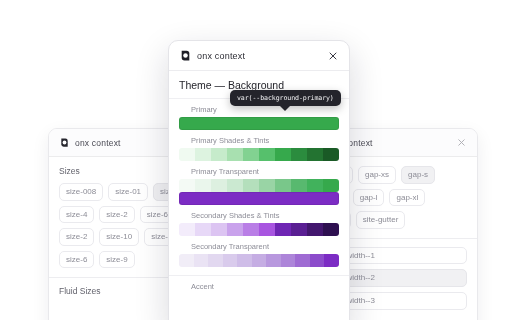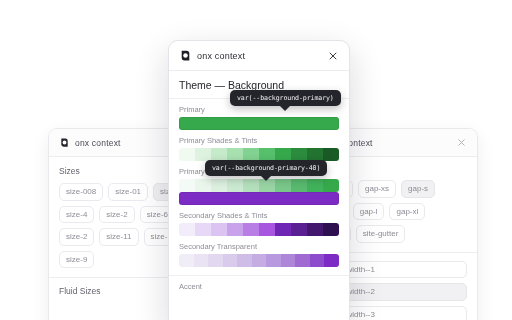--- a/index.html
+++ b/index.html
@@ -66,21 +66,21 @@
   }
   .modal-head {
     height: 30px; display: flex; align-items: center;
     padding: 0 10px; border-bottom: 1px solid #ececef;
   }
   .modal-title { font-size: 9px; color: #2e2e36; letter-spacing: .2px; }
   .modal-x { margin-left: auto; width: 12px; height: 12px; }
   .modal-body { padding: 8px 10px 0; position: relative; }
   .theme-h { font-size: 10.5px; color: #25252c; margin-bottom: 7px; }
   .hr { height: 1px; background: #efeff2; margin: 7px -10px 0; }
-  .lbl { font-size: 7.5px; color: #8e8e98; margin: 6px 0 3px; }
+  .lbl { font-size: 7.5px; color: #8e8e98; margin: 6px 12px 3px; }
 
   .bar { height: 13px; border-radius: 3px; display: flex; overflow: hidden; }
   .bar.solid { border: 1px solid rgba(0,0,0,.07); }
   .bar .step { flex: 1 1 0; height: 100%; }
 
   
   .tip {
     position: absolute; z-index: 40;
     background: #24242b; color: #f2f2f4;
     font-family: "DejaVu Sans Mono", monospace;
@@ -122,20 +122,21 @@
           <div class="chip">size-01</div>
           <div class="chip sel">size-1</div>
           <div class="chip">size-2</div>
           <div class="chip">size-3</div>
           <div class="chip">size-4</div>
           <div class="chip">size-2</div>
           <div class="chip">size-6</div>
           <div class="chip">size-7</div>
           <div class="chip">size-8</div>
           <div class="chip">size-2</div>
+          <div class="chip">size-10</div>
           <div class="chip">size-11</div>
           <div class="chip">size-12</div>
           <div class="chip">size-13</div>
           <div class="chip">size-6</div>
           <div class="chip">size-9</div>
         </div>
       <div class="card-sep"></div>
       <div class="sub-title">Fluid Sizes</div>
     </div>
   </div>
@@ -147,21 +148,21 @@
           <path fill="#26262e" d="M5 3h9a5 5 0 0 1 5 5v13H10a5 5 0 0 1-5-5V3z"></path>
           <circle cx="12" cy="12" r="4.2" fill="#ffffff"></circle>
         </svg>
         <span class="brand-name">onx context</span>
       </div>
       <svg class="card-x" viewBox="0 0 24 24">
         <path stroke="#6b6b75" stroke-width="2" stroke-linecap="round" d="M6 6l12 12M18 6L6 18"></path>
       </svg>
     </div>
     <div class="card-body">
-      <div class="chips" id="right-chips" style="margin-top:14px">
+      <div class="chips" id="right-chips" style="margin-top:0">
           <div class="chip">gap-xxs</div>
           <div class="chip">gap-xs</div>
           <div class="chip sel">gap-s</div>
           <div class="chip">gap-m</div>
           <div class="chip">gap-l</div>
           <div class="chip">gap-xl</div>
           <div class="chip">gap-xxl</div>
           <div class="chip">site-gutter</div>
         </div>
       <div class="card-sep"></div>
@@ -246,15 +247,14 @@
             <div class="step" style="background: rgb(140, 76, 203);"></div>
             <div class="step" style="background: rgb(124, 44, 196);"></div>
           </div>
           <div class="hr" style="margin-top: 8px;"></div>
           <div class="lbl">Accent</div>
         </div>
     </div>
   </div>
 
   <div class="tip" id="tip-1">var(--background-primary)</div>
-  <div class="tip" id="tip-2">var(--background-primary-40)</div>
 
 </div>
 
 </body></html>

